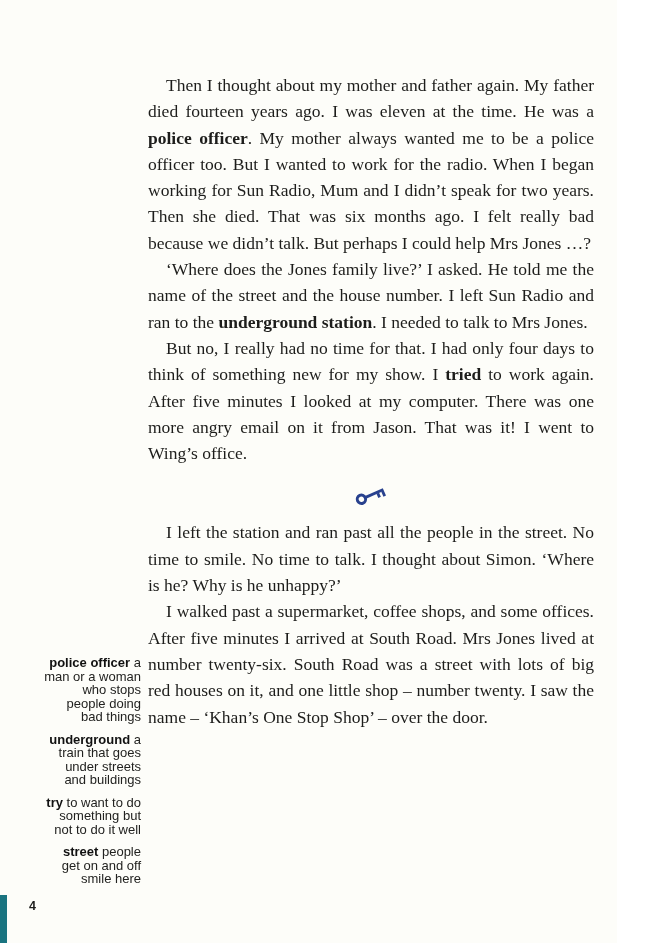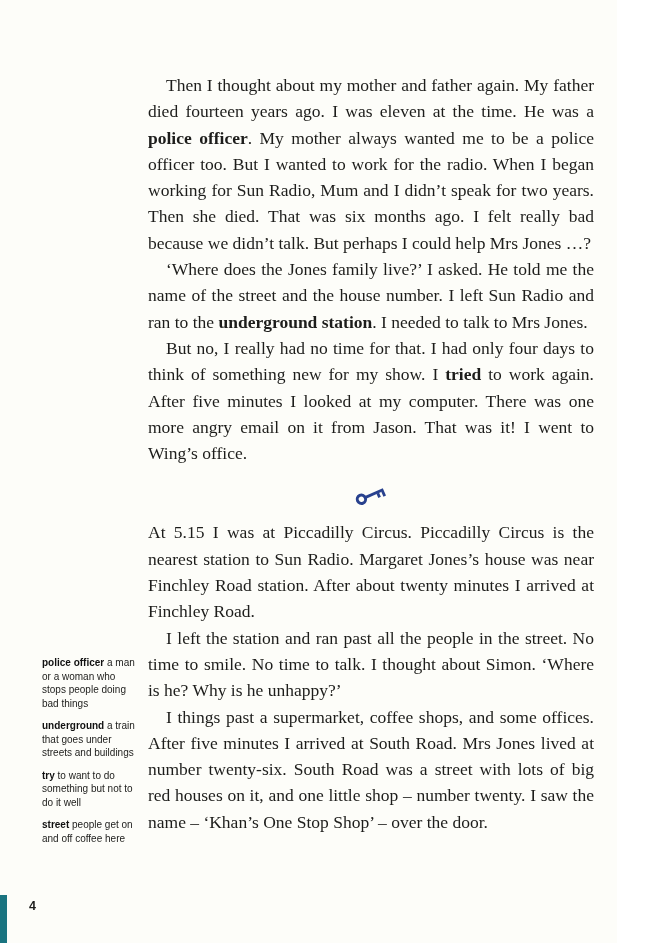--- a/index.html
+++ b/index.html
@@ -34,24 +34,24 @@
     margin: 16px 0 12px 0;
     line-height: 22px;
   }
   .ornament-row svg { display: inline-block; vertical-align: middle; }
   .glossary {
     position: absolute;
     left: 42px;
     top: 656px;
     width: 99px;
     font-family: "Liberation Sans", sans-serif;
-    font-size: 10px;
+    font-size: 13px;
     line-height: 13.5px;
     color: #222220;
-    text-align: left;
+    text-align: right;
   }
   .gloss-entry { margin-bottom: 9px; }
   .gloss-term { font-weight: bold; color: #111; }
   .page-number {
     position: absolute;
     left: 29px;
     top: 899px;
     font-family: "Liberation Sans", sans-serif;
     font-size: 12.5px;
     font-weight: bold;
@@ -83,41 +83,40 @@
       <svg width="36" height="24" viewBox="0 0 36 24">
         <g transform="rotate(-24 18 12)">
           <circle cx="7.5" cy="12" r="4.2" fill="none" stroke="#28418e" stroke-width="3"></circle>
           <rect x="11.5" y="10.6" width="20" height="2.8" fill="#28418e"></rect>
           <rect x="23.5" y="13" width="2.8" height="4.6" fill="#28418e"></rect>
           <rect x="28.7" y="13" width="2.8" height="5.6" fill="#28418e"></rect>
         </g>
       </svg>
     </div>
 
-    <p class="para"><span>At 5.15 I was at Piccadilly Circus. Piccadilly Circus is the nearest station to Sun Radio. Margaret Jones’s house was near Finchley Road station. After about twenty minutes I arrived at Finchley Road.</span></p>
 
     <p class="para indent"><span>I left the station and ran past all the people in the street. No time to smile. No time to talk. I thought about Simon. ‘Where is he? Why is he unhappy?’</span></p>
 
-    <p class="para indent"><span>I things past a supermarket, coffee shops, and some offices. After five minutes I arrived at South Road. Mrs Jones lived at number twenty-six. South Road was a street with lots of big red houses on it, and one little shop – number twenty. I saw the name – ‘Khan’s One Stop Shop’ – over the door.</span></p>
+    <p class="para indent"><span>I walked past a supermarket, coffee shops, and some offices. After five minutes I arrived at South Road. Mrs Jones lived at number twenty-six. South Road was a street with lots of big red houses on it, and one little shop – number twenty. I saw the name – ‘Khan’s One Stop Shop’ – over the door.</span></p>
 
   </div>
 
   <div class="glossary">
 
     <div class="gloss-entry"><span class="gloss-term">police officer</span>
 <span class="gloss-def">a man or a woman who stops people doing bad things</span></div>
 
     <div class="gloss-entry"><span class="gloss-term">underground</span>
 <span class="gloss-def">a train that goes under streets and buildings</span></div>
 
     <div class="gloss-entry"><span class="gloss-term">try</span>
 <span class="gloss-def">to want to do something but not to do it well</span></div>
 
     <div class="gloss-entry"><span class="gloss-term">street</span>
-<span class="gloss-def">people get on and off coffee here</span></div>
+<span class="gloss-def">people get on and off smile here</span></div>
 
   </div>
 
   <div class="spine-bar"></div>
 
   <div class="page-number">4</div>
 
 </div>
 
 </body></html>

